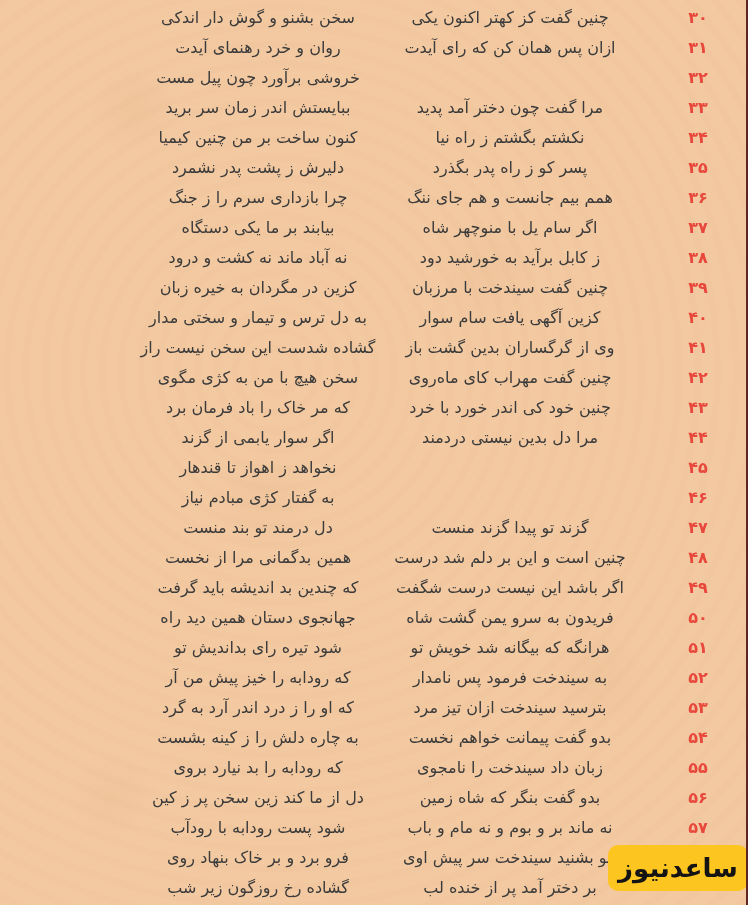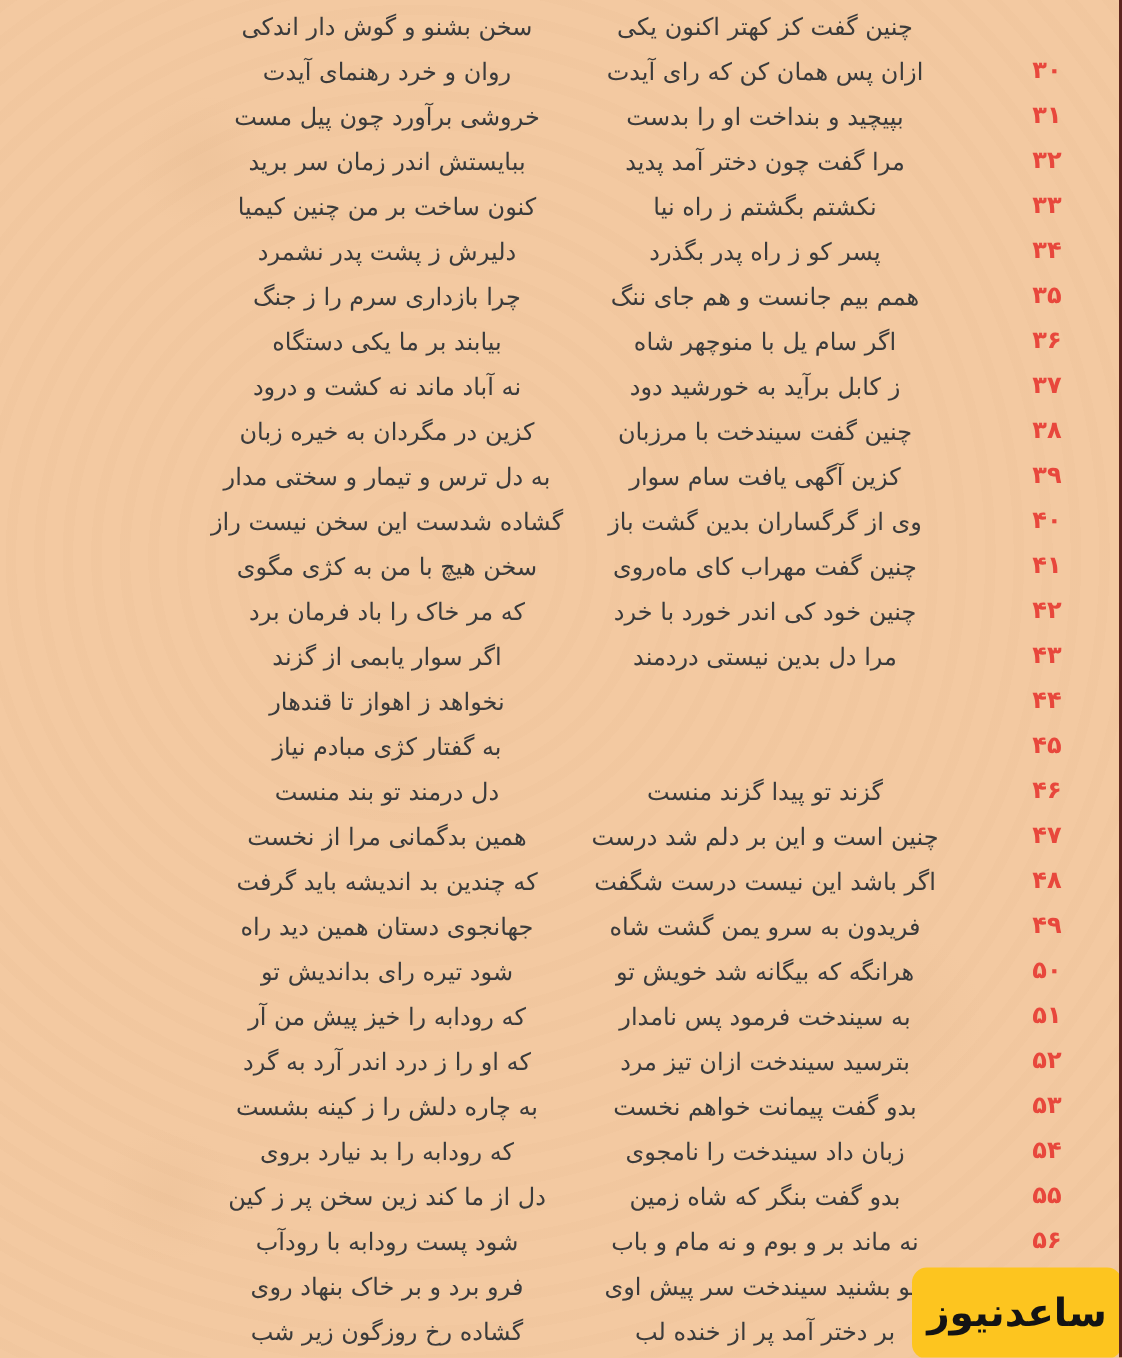--- a/index.html
+++ b/index.html
@@ -29,38 +29,37 @@
     position: absolute;
     top: 0; right: 22px;
     width: 56px;
     line-height: 30px;
     text-align: center;
     direction: rtl;
     font-size: 16px;
     font-weight: bold;
     color: var(--num-color, #e8473c);
     white-space: nowrap;
-    margin-top: 29px;
   }
   .hem {
     position: absolute;
     top: 0;
     line-height: 30px;
     text-align: center;
     direction: rtl;
     font-size: 16px;
     color: var(--text-color, #3b3b3b);
     white-space: nowrap;
   }
   .hem1 { left: 362px; width: 296px; }
   .hem2 { left: 108px; width: 300px; }
   .logo-badge {
     position: absolute;
     left: 608px; top: 845px;
-    width: 140px; height: 61px;
+    width: 140px; height: 46px;
     background: var(--logo-bg, #fdc51f);
     border-radius: 10px;
     display: flex;
     align-items: center;
     justify-content: center;
     z-index: 5;
   }
   .logo-badge span {
     direction: rtl;
     font-weight: bold;
@@ -87,21 +86,20 @@
   </div>
 
   <div class="verse-row">
     <span class="num">۳۱</span>
     <span class="hem hem1">ازان پس همان کن که رای آیدت</span>
     <span class="hem hem2">روان و خرد رهنمای آیدت</span>
   </div>
 
   <div class="verse-row">
     <span class="num">۳۲</span>
-    <span class="hem hem1">بپیچید و بنداخت او را بدست</span>
     <span class="hem hem2">خروشی برآورد چون پیل مست</span>
   </div>
 
   <div class="verse-row">
     <span class="num">۳۳</span>
     <span class="hem hem1">مرا گفت چون دختر آمد پدید</span>
     <span class="hem hem2">ببایستش اندر زمان سر برید</span>
   </div>
 
   <div class="verse-row">

